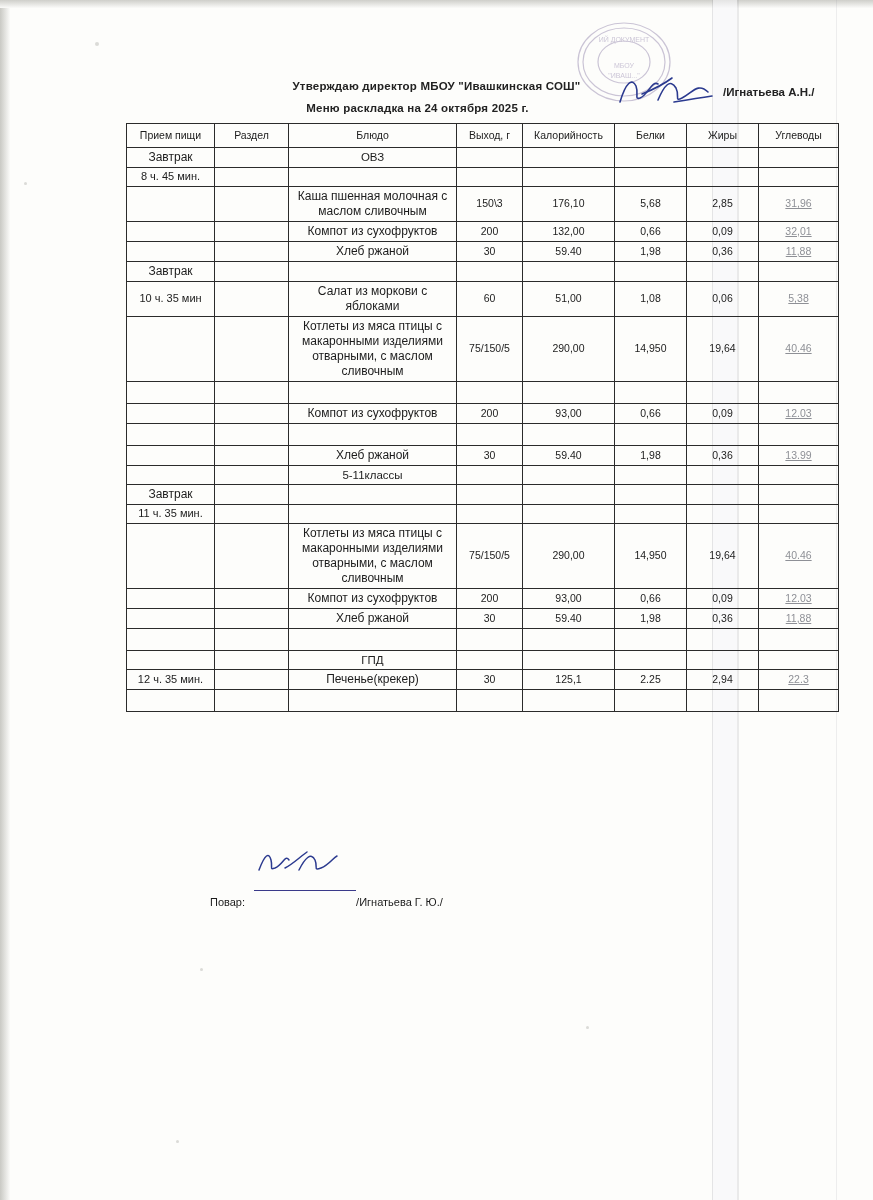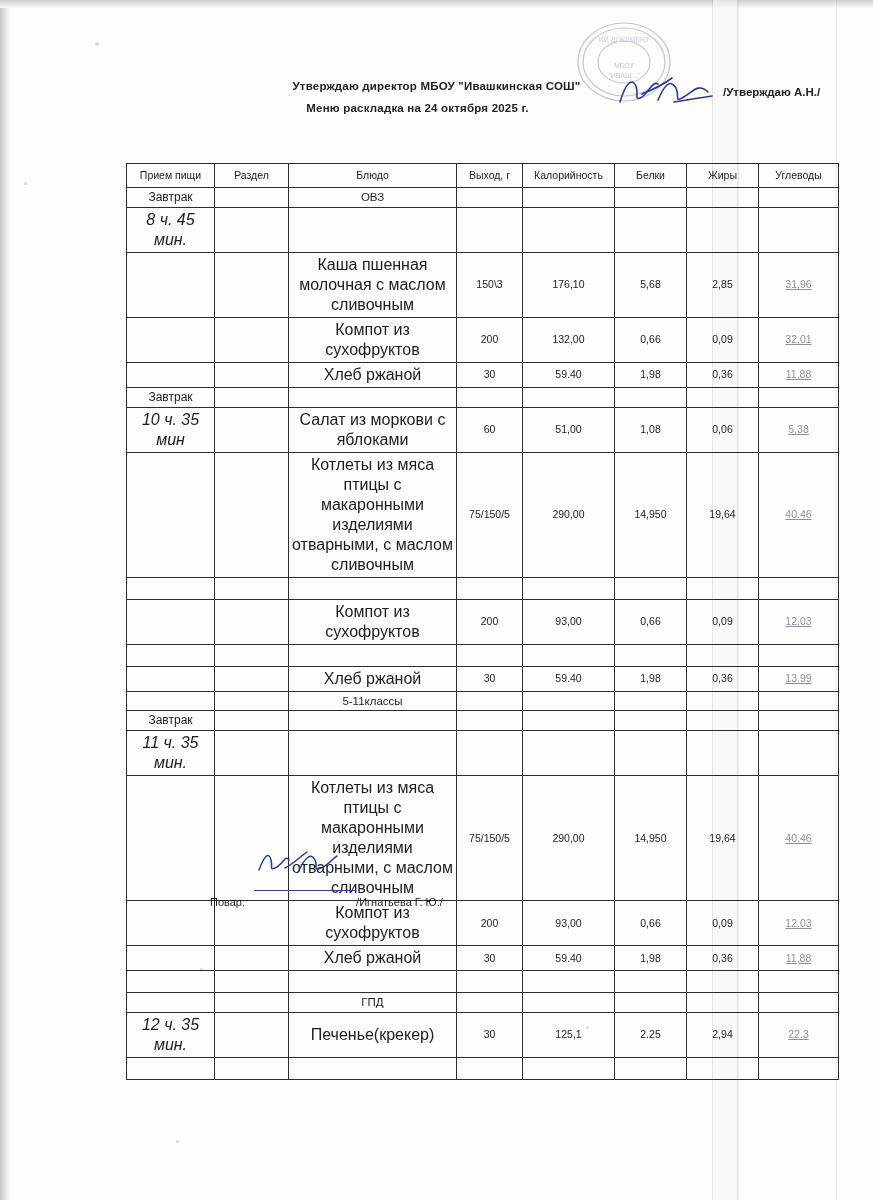--- a/index.html
+++ b/index.html
@@ -85,21 +85,20 @@
   }
   table.menu {
     position: absolute;
     left: 126px;
     top: 123px;
     width: 712px;
     border-collapse: collapse;
     font-size: 10.5px;
     color: #1c1c1c;
     table-layout: fixed;
-    margin-top: 40px;
   }
   table.menu td, table.menu th {
     border: 1px solid #2b2b2b;
     padding: 2px 3px;
     text-align: center;
     vertical-align: middle;
     font-weight: normal;
     line-height: 1.25;
   }
   table.menu th {
@@ -113,29 +112,28 @@
   }
   td.meal-left {
     font-weight: bold;
     font-size: 12px;
     text-align: left;
     padding-left: 6px;
   }
   td.time {
     text-align: left;
     padding-left: 6px;
-    font-size: 16px;
-    font-style: italic;
+    font-size: 11px;
   }
   td.section {
     font-weight: bold;
     font-size: 11.5px;
   }
   td.dish {
-    font-size: 16px;
+    font-size: 12px;
     padding: 3px 6px;
   }
   td.faded {
     color: #8e9096;
     text-decoration: underline;
   }
   tr.empty td { height: 17px; }
   .footer {
     position: absolute;
     left: 210px;
@@ -210,21 +208,21 @@
       <path d="M30 22 C 40 18, 52 12, 60 6"></path>
       <path d="M46 28 C 52 14, 58 6, 64 16 C 68 24, 62 30, 70 26 C 80 21, 86 10, 96 20"></path>
       <path d="M62 30 C 74 28, 86 26, 100 24"></path>
     </g>
   </svg>
 
   <div class="header-block">
     <div class="header-line1">Утверждаю директор МБОУ "Ивашкинская СОШ"</div>
     <div class="header-line2">Меню раскладка на  24 октября 2025 г.</div>
   </div>
-  <div style="position:absolute;left:723px;top:86px;font-size:11.5px;font-weight:bold;color:#222;">/Утверждаю А.Н./</div>
+  <div style="position:absolute;left:723px;top:86px;font-size:11.5px;font-weight:bold;color:#222;">/Игнатьева А.Н./</div>
 
   <table class="menu">
     <colgroup>
       <col style="width:88px">
       <col style="width:74px">
       <col style="width:168px">
       <col style="width:66px">
       <col style="width:92px">
       <col style="width:72px">
       <col style="width:72px">

